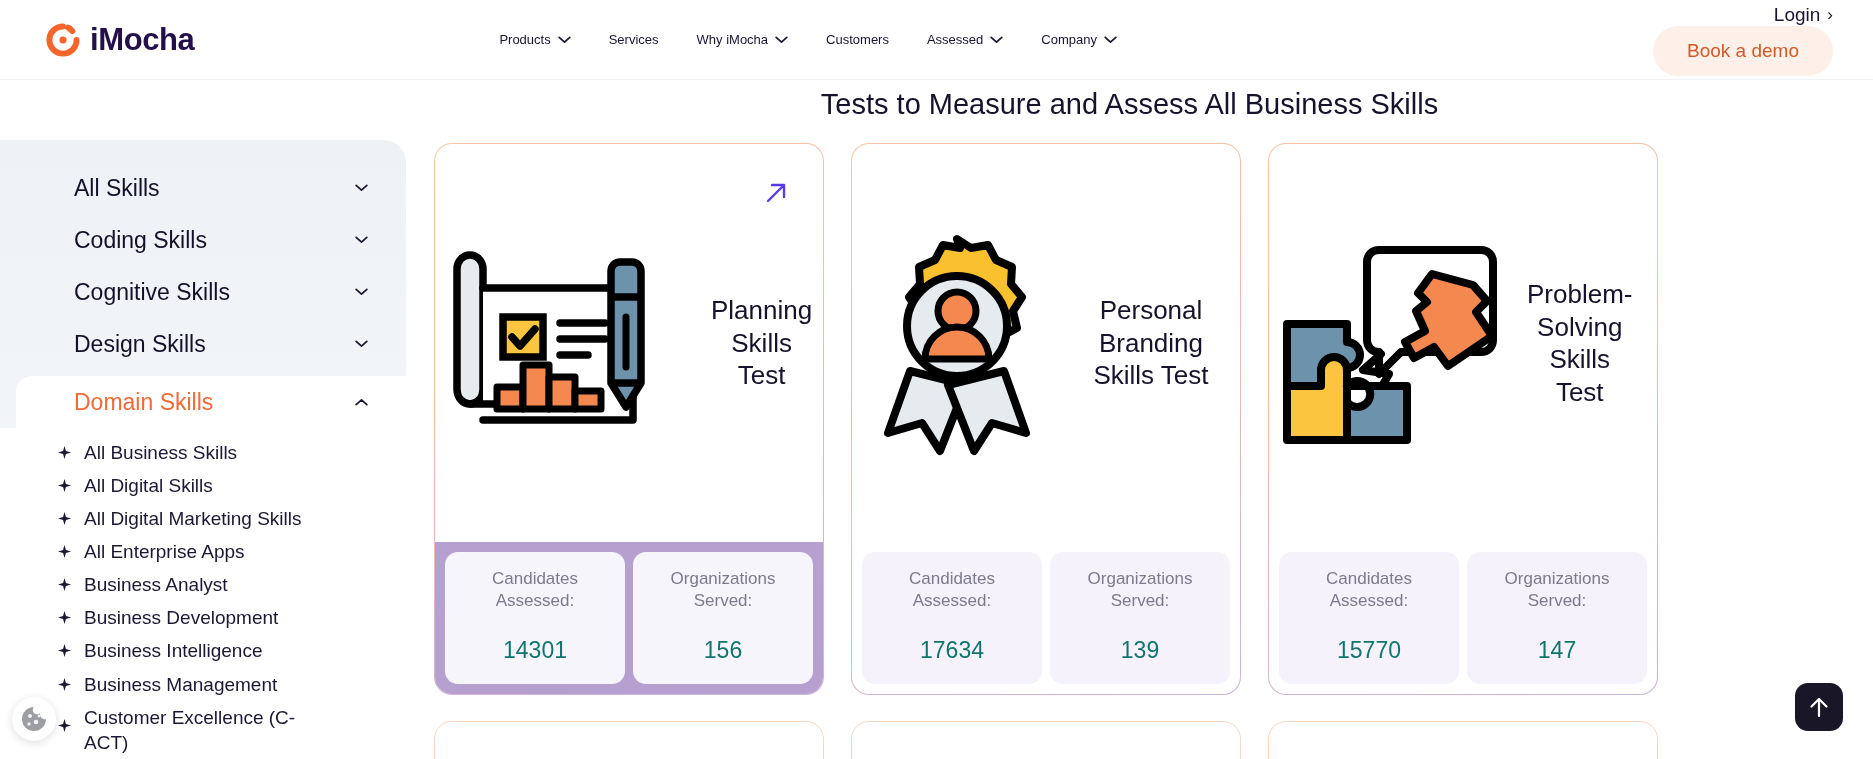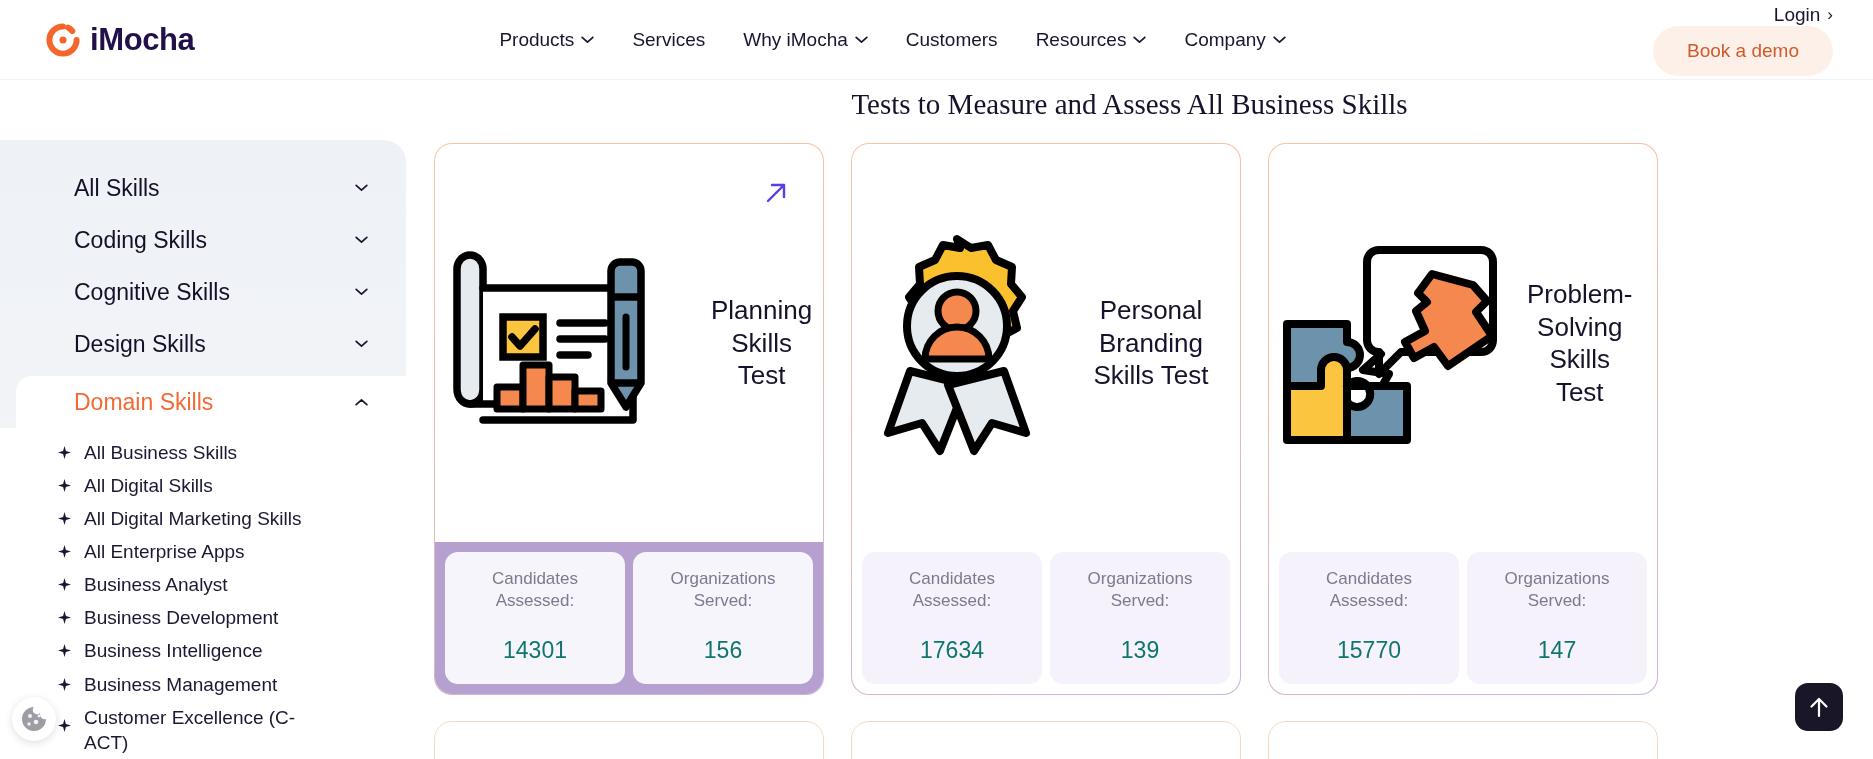--- a/index.html
+++ b/index.html
@@ -20,21 +20,21 @@
     border-bottom: 1px solid #f2f2f4;
     z-index: 40;
   }
   .logo-wrap { display: flex; align-items: center; gap: 10px; margin-left: 46px; }
   .logo-mark { width: 34px; height: 34px; display: block; }
   .logo-text { font-size: 31px; font-weight: 700; color: #23104a; letter-spacing: -0.4px; }
 
   .nav { display: flex; align-items: center; gap: 38px; margin-left: 305px; }
   .nav-item {
     display: flex; align-items: center; gap: 7px;
-    font-size: 19px; color: #1b1330; cursor: pointer; white-space: nowrap;
+    font-size: 13px; color: #1b1330; cursor: pointer; white-space: nowrap;
   }
   .chev { width: 13px; height: 8px; display: block; }
 
   .header-right { display: flex; align-items: flex-end; gap: 0; margin-left: auto; margin-right: 40px; flex-direction: column; }
   .login { display: flex; align-items: center; gap: 7px; font-size: 19px; color: #1b1330; cursor: pointer; }
   .login-arrow { font-size: 17px; line-height: 1; }
   .demo-btn {
     background: #fdf0e8; color: #cf5a2a;
     font-size: 19px; font-weight: 500;
     padding: 14px 34px; border-radius: 30px;
@@ -63,21 +63,21 @@
     display: flex; align-items: flex-start; gap: 13px;
     font-size: 19px; color: #1d1733; line-height: 1.32;
     padding: 4px 0; cursor: pointer;
   }
   .spark { flex: 0 0 auto; width: 13px; height: 13px; margin-top: 6px; }
 
   
   .main { position: absolute; top: 80px; left: 406px; width: 1467px; height: 679px; }
   .section-title {
     font-size: 29px; color: #16122b; font-weight: 400;
-    text-align: center; padding-top: 8px; margin-left: -20px; font-family: Liberation Serif, serif;
+    text-align: center; padding-top: 8px; margin-left: -20px;
   }
   .grid {
     display: grid; grid-template-columns: repeat(3, 390px);
     gap: 27px; padding: 22px 0 0 28px;
   }
   .card {
     position: relative; background: #ffffff;
     border-radius: 18px; overflow: hidden; cursor: pointer;
     background-image: linear-gradient(#fff,#fff), linear-gradient(160deg,#f7c6a6 0%, #f3bda3 35%, #cbb4dd 100%);
     background-origin: border-box; background-clip: padding-box, border-box;
@@ -150,21 +150,21 @@
       <div class="nav-item">
         <span>Why iMocha</span>
         <svg class="chev" viewBox="0 0 14 9">
             <path d="M1 1.5l6 5.5 6-5.5" fill="none" stroke="#1b1330" stroke-width="1.9" stroke-linecap="round" stroke-linejoin="round"></path>
           </svg>
       </div>
       <div class="nav-item">
         <span>Customers</span>
       </div>
       <div class="nav-item">
-        <span>Resources</span>
+        <span>Assessed</span>
         <svg class="chev" viewBox="0 0 14 9">
             <path d="M1 1.5l6 5.5 6-5.5" fill="none" stroke="#1b1330" stroke-width="1.9" stroke-linecap="round" stroke-linejoin="round"></path>
           </svg>
       </div>
       <div class="nav-item">
         <span>Company</span>
         <svg class="chev" viewBox="0 0 14 9">
             <path d="M1 1.5l6 5.5 6-5.5" fill="none" stroke="#1b1330" stroke-width="1.9" stroke-linecap="round" stroke-linejoin="round"></path>
           </svg>
       </div>

